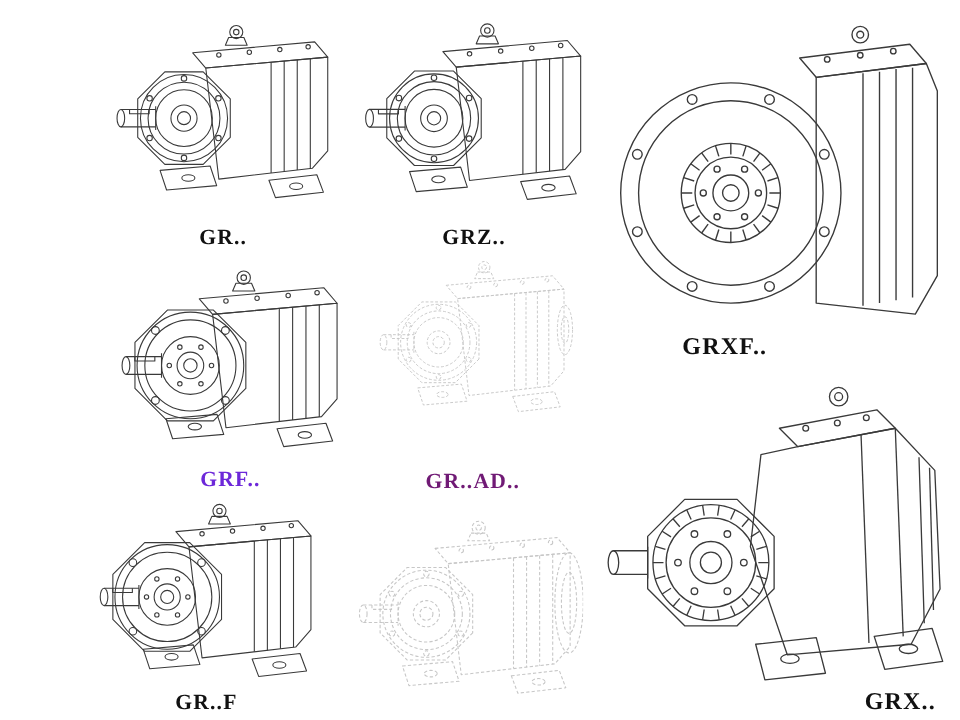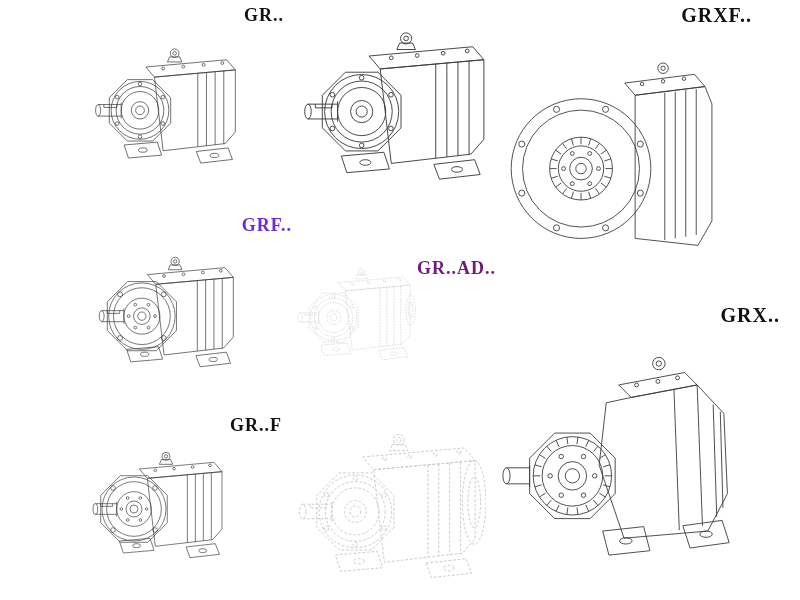--- a/index.html
+++ b/index.html
@@ -11,21 +11,21 @@
   }
   .canvas {
     position: relative;
     width: 800px;
     height: 600px;
     background: #ffffff;
   }
   .cell {
     position: absolute;
     display: flex;
-    flex-direction: row;
+    flex-direction: column;
     margin: 0;
   }
   .art {
     flex: 1 1 auto;
     min-height: 0;
   }
   .art svg { width: 100%; height: 100%; display: block; }
   .cap {
     flex: 0 0 26px;
     text-align: center;
@@ -123,20 +123,21 @@
             <circle cx="72.0" cy="53.5" r="2.5"></circle>
             <circle cx="103.6" cy="71.8" r="2.5"></circle>
             <line x1="14" y1="82" x2="46" y2="82"></line>
             <line x1="14" y1="98" x2="46" y2="98"></line>
             <ellipse cx="14" cy="90" rx="3.5" ry="8"></ellipse>
             <line x1="46" y1="79" x2="46" y2="101"></line>
             <path d="M22,82 v4 h18 v-4"></path>
           </g>
         </svg>
       </div>
+    <figcaption class="cap" style="color: rgb(17, 17, 17);">GRZ..</figcaption>
   </figure>
 
   <figure class="cell" style="left:492px; top:2px; width:296px; height:300px">
     <div class="art">
         <svg viewBox="0 0 258 226" preserveAspectRatio="xMidYMid meet" xmlns="http://www.w3.org/2000/svg">
           <g fill="none" stroke="#3a3a3a" stroke-width="1" stroke-linejoin="round">
             <circle cx="196" cy="17" r="6"></circle>
             <circle cx="196" cy="17" r="2.5"></circle>
             <path d="M152,34 L232,24 L244,38 L164,48 Z"></path>
             <circle cx="172" cy="35" r="2"></circle>
@@ -280,21 +281,21 @@
             <line x1="46" y1="79" x2="46" y2="101"></line>
             <path d="M22,82 v4 h18 v-4"></path>
             <ellipse cx="205" cy="77" rx="8" ry="26"></ellipse>
             <ellipse cx="205" cy="77" rx="4" ry="14"></ellipse>
           </g>
         </svg>
       </div>
     <figcaption class="cap" style="color: #701a75; margin-top: 41px;">GR..AD..</figcaption>
   </figure>
 
-  <figure class="cell" style="left:86px; top:412px; width:196px; height:186px">
+  <figure class="cell" style="left:74px; top:412px; width:196px; height:186px">
     <div class="art">
         <svg viewBox="0 0 216 168" preserveAspectRatio="xMidYMid meet" xmlns="http://www.w3.org/2000/svg">
           <g fill="none" stroke="#3a3a3a" stroke-width="1" stroke-linejoin="round">
             <circle cx="120" cy="11" r="6"></circle>
             <circle cx="120" cy="11" r="2.5"></circle>
             <path d="M113,16 h14 l3,7 h-20 z"></path>
             <path d="M80,30 L192,20 L204,34 L92,44 Z"></path>
             <circle cx="104" cy="32" r="2"></circle>
             <circle cx="132" cy="29.5" r="2"></circle>
             <circle cx="160" cy="27" r="2"></circle>

